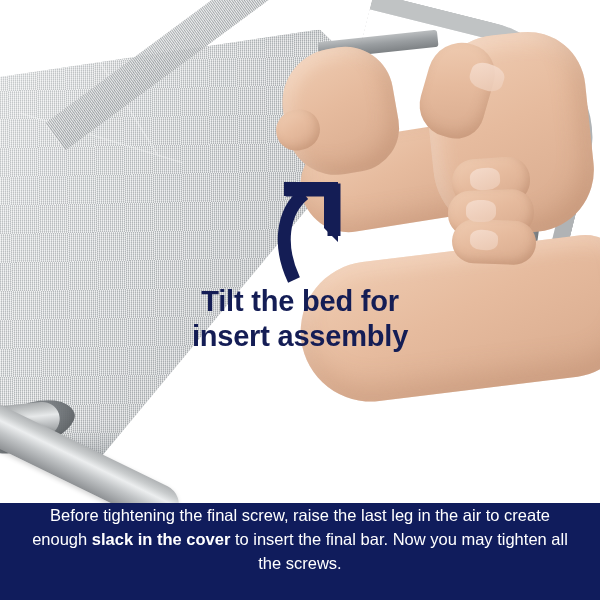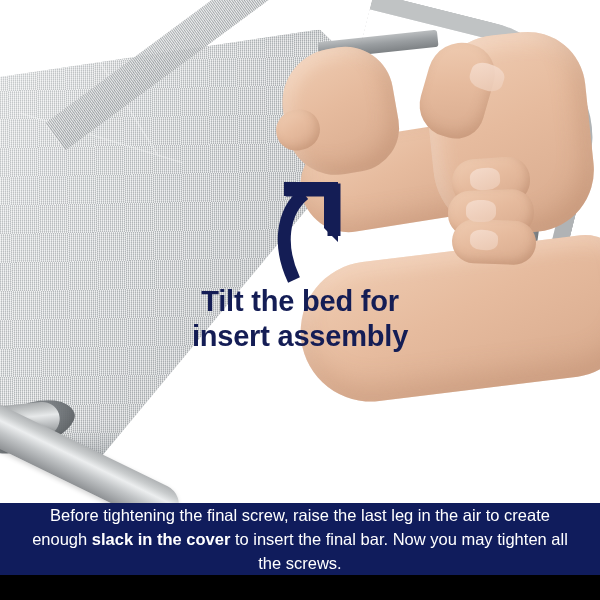--- a/index.html
+++ b/index.html
@@ -262,21 +262,21 @@
     z-index: 6;
   }
   .headline .hl-line { display: block; }
 
   
   .banner {
     position: absolute;
     left: 0;
     top: 503px;
     width: 600px;
-    height: 72px;
+    height: 97px;
     background: #101c5c;
     display: flex;
     align-items: flex-start;
     justify-content: center;
     box-sizing: border-box;
     padding: 0 24px;
   }
   .banner-text {
     color: #ffffff;
     font-family: "Liberation Sans", sans-serif;

